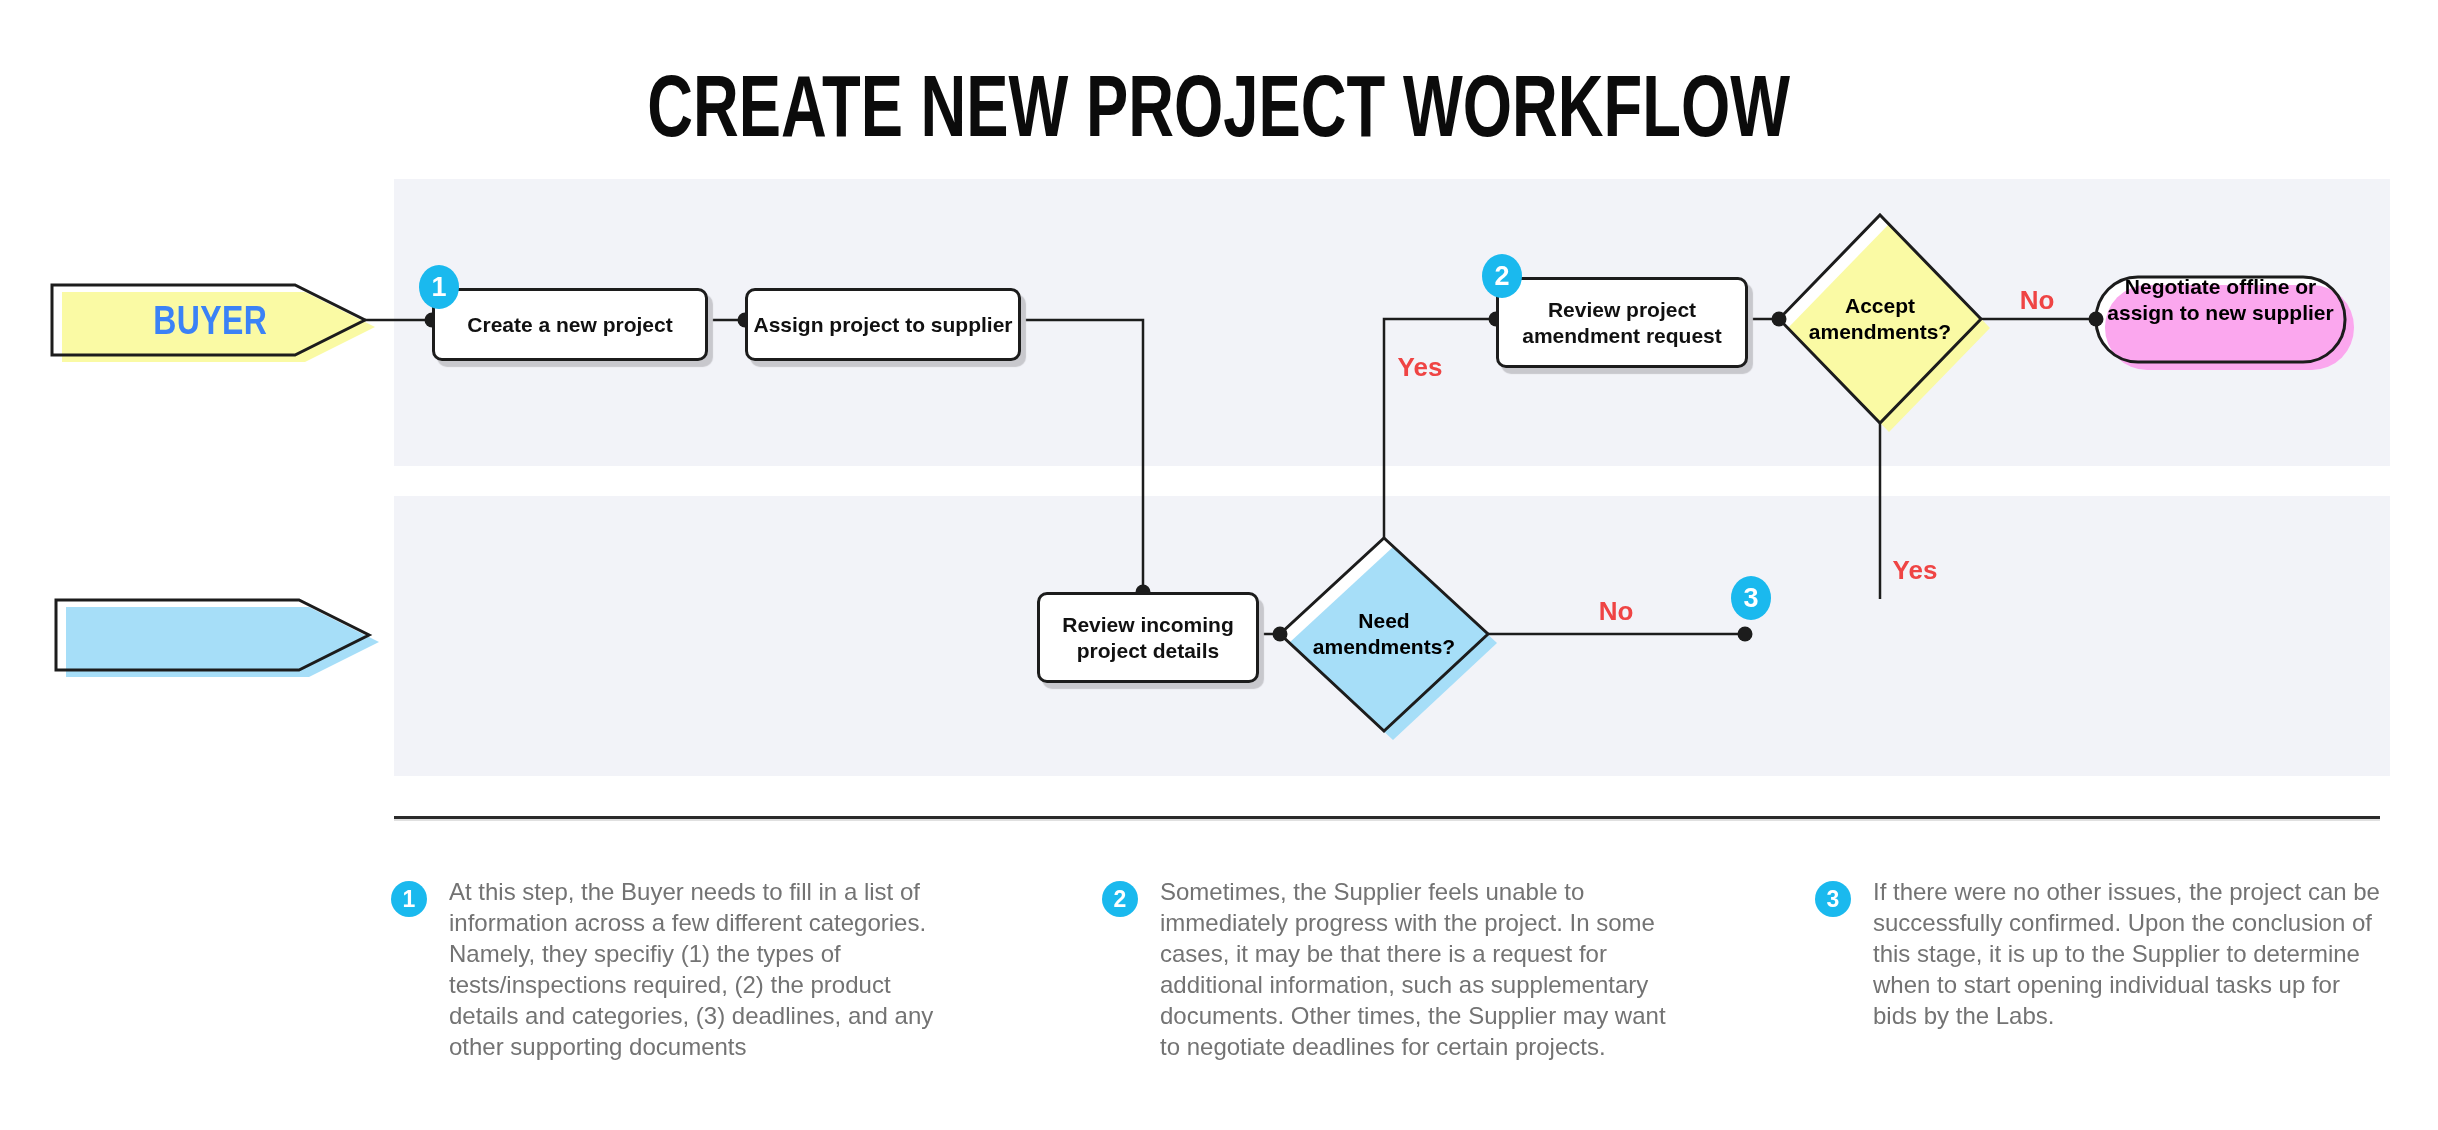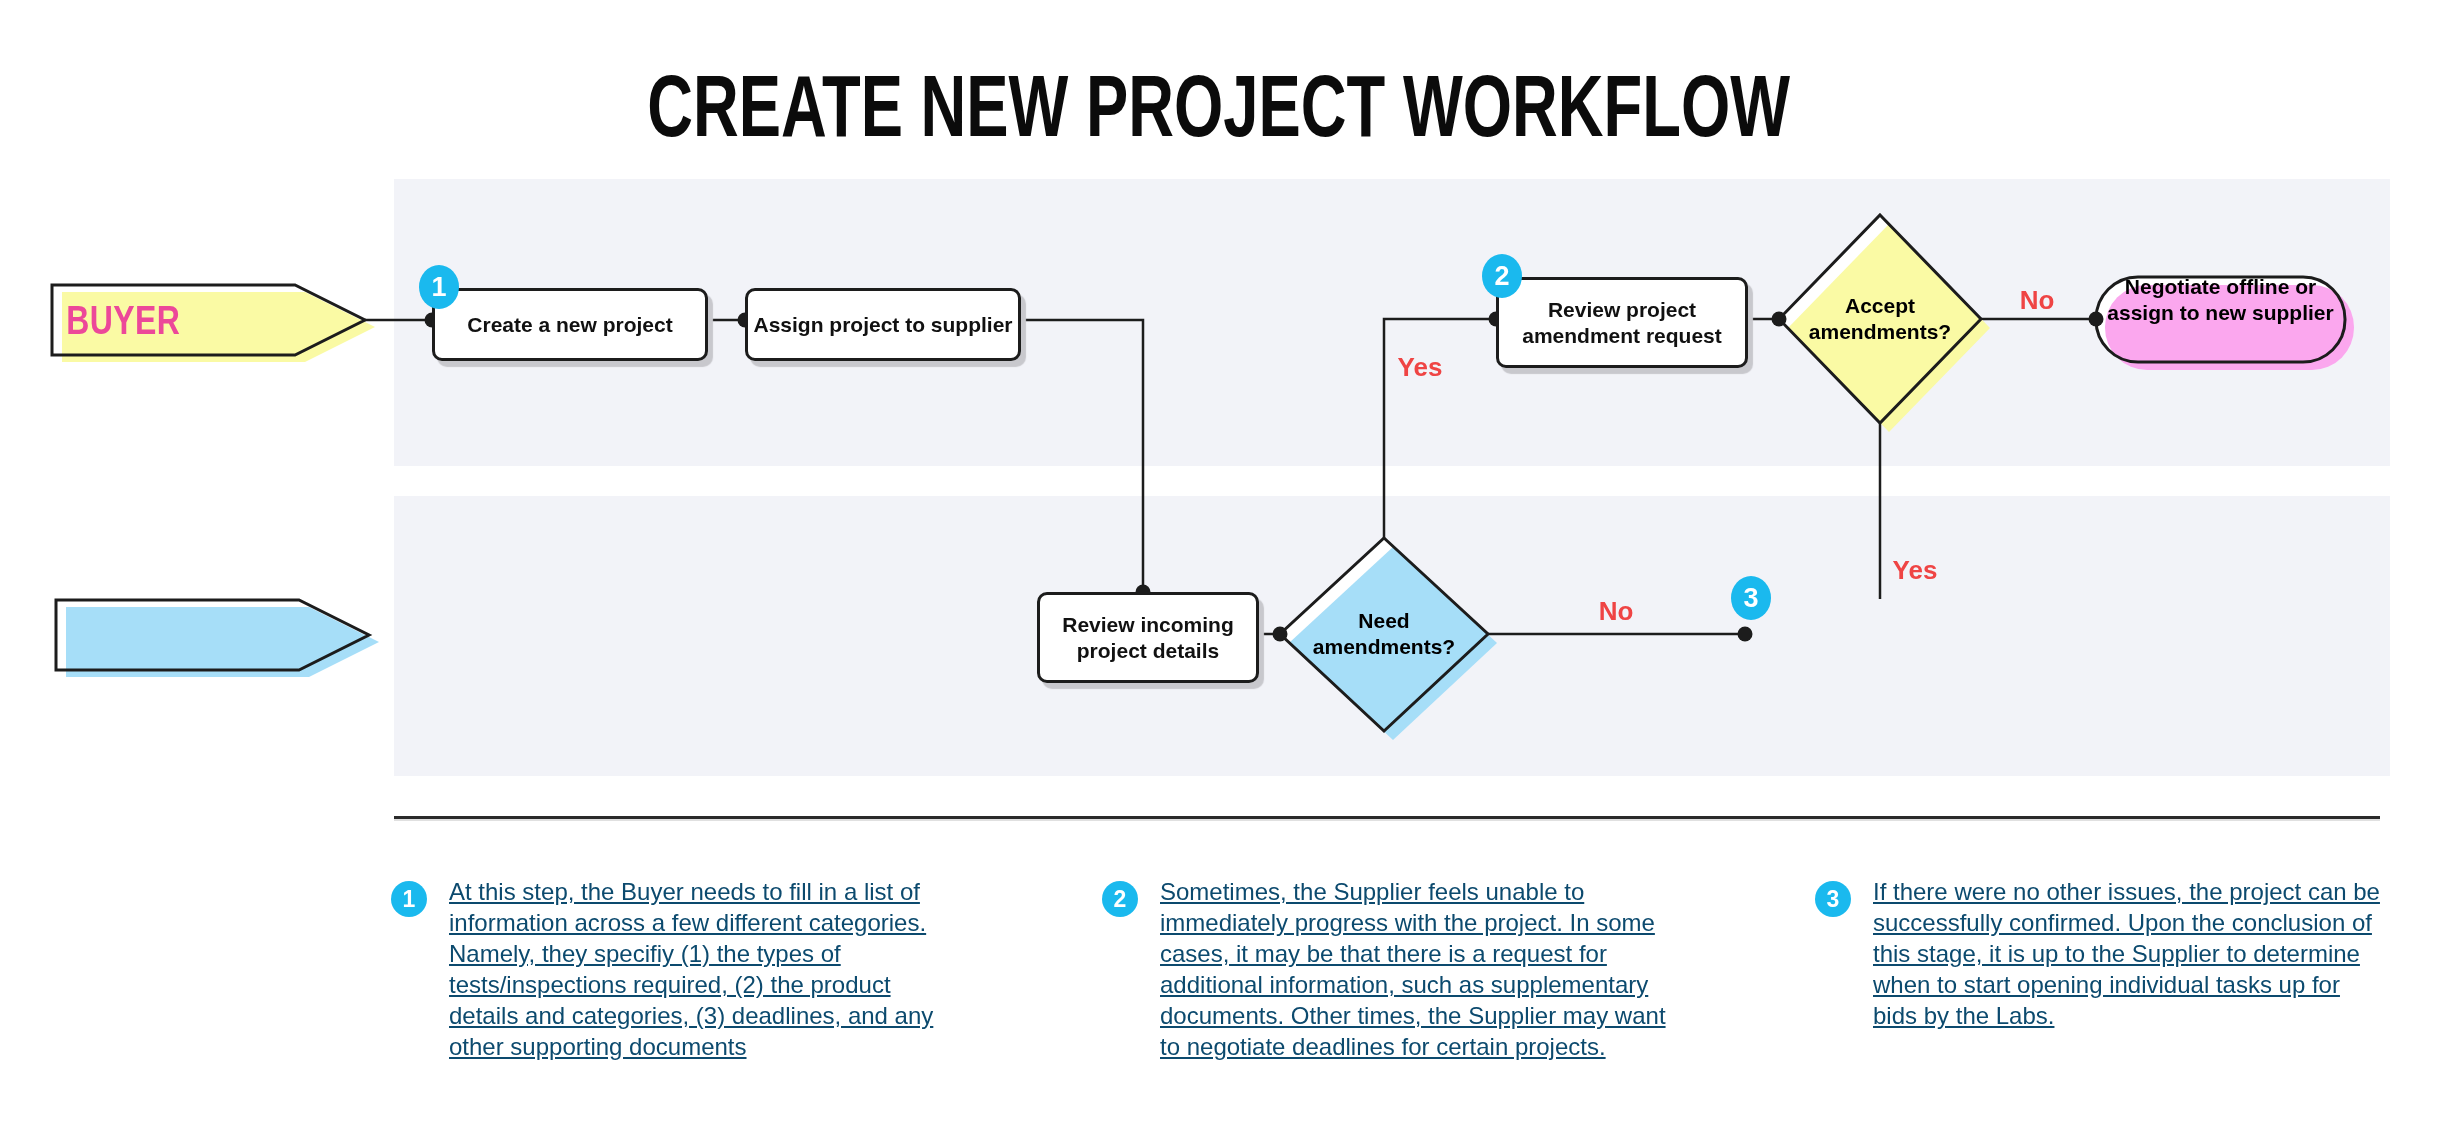--- a/index.html
+++ b/index.html
@@ -30,41 +30,41 @@
     position:absolute;background:#fff;border:3px solid var(--line);border-radius:10px;
     box-shadow:5px 6px 1px #c8c8cd;display:flex;align-items:center;justify-content:center;
     text-align:center;font-weight:bold;font-size:21px;line-height:1.22;color:#111;
   }
   .node.nowrap{white-space:nowrap;}
   .shape-label{
     position:absolute;display:flex;align-items:center;justify-content:center;text-align:center;
     font-weight:bold;font-size:21px;line-height:1.22;color:#000000;
   }
   .tag-label{
-    position:absolute;display:flex;align-items:center;
-    font-weight:bold;font-size:40px;color:#ec4899;
+    position:absolute;display:flex;align-items:center;justify-content:center;
+    font-weight:bold;font-size:40px;color:#3b82f6;padding-left:37px;
   }
   .tag-label span{transform:scaleX(0.8);transform-origin:center;letter-spacing:0.5px;}
 
   .badge{
     position:absolute;width:40px;height:44px;border-radius:50%;background:var(--badge);
     color:#fff;font-weight:bold;font-size:27px;display:flex;align-items:center;justify-content:center;
     z-index:6;
   }
   .edge-label{
     position:absolute;font-weight:bold;font-size:26px;color:#ef4444;text-align:center;
   }
   .divider{position:absolute;left:394px;top:816px;width:1986px;height:3px;background:#2b2b2b;box-shadow:0 2px 0 rgba(0,0,0,0.12);}
 
   .footnote-badge{
     position:absolute;width:36px;height:36px;border-radius:50%;background:var(--badge);
     color:#fff;font-weight:bold;font-size:23px;display:flex;align-items:center;justify-content:center;
   }
   .footnote-text{
-    position:absolute;font-size:24px;line-height:31px;color:#0c4a6e;white-space:pre-line;width:540px;text-decoration:underline;
+    position:absolute;font-size:24px;line-height:31px;color:#737373;white-space:pre-line;width:540px;
   }
 </style>
 </head>
 <body>
 
 <div class="canvas">
 
   <div class="lane-band buyer"></div>
   <div class="lane-band supplier"></div>
 

